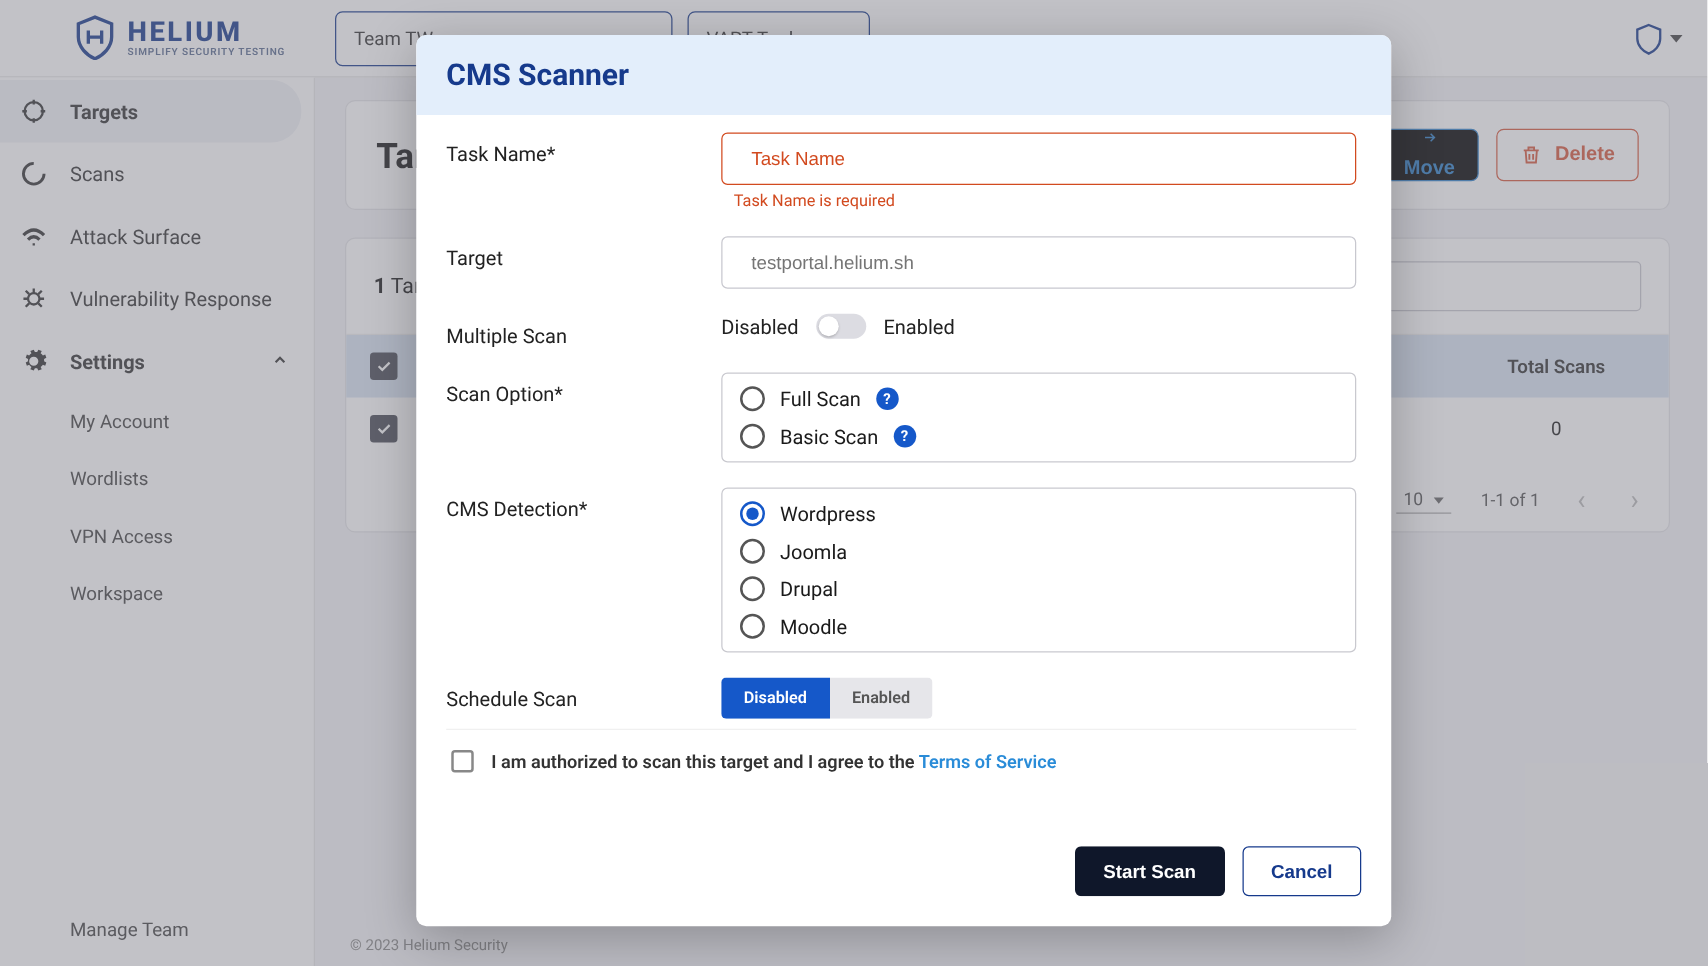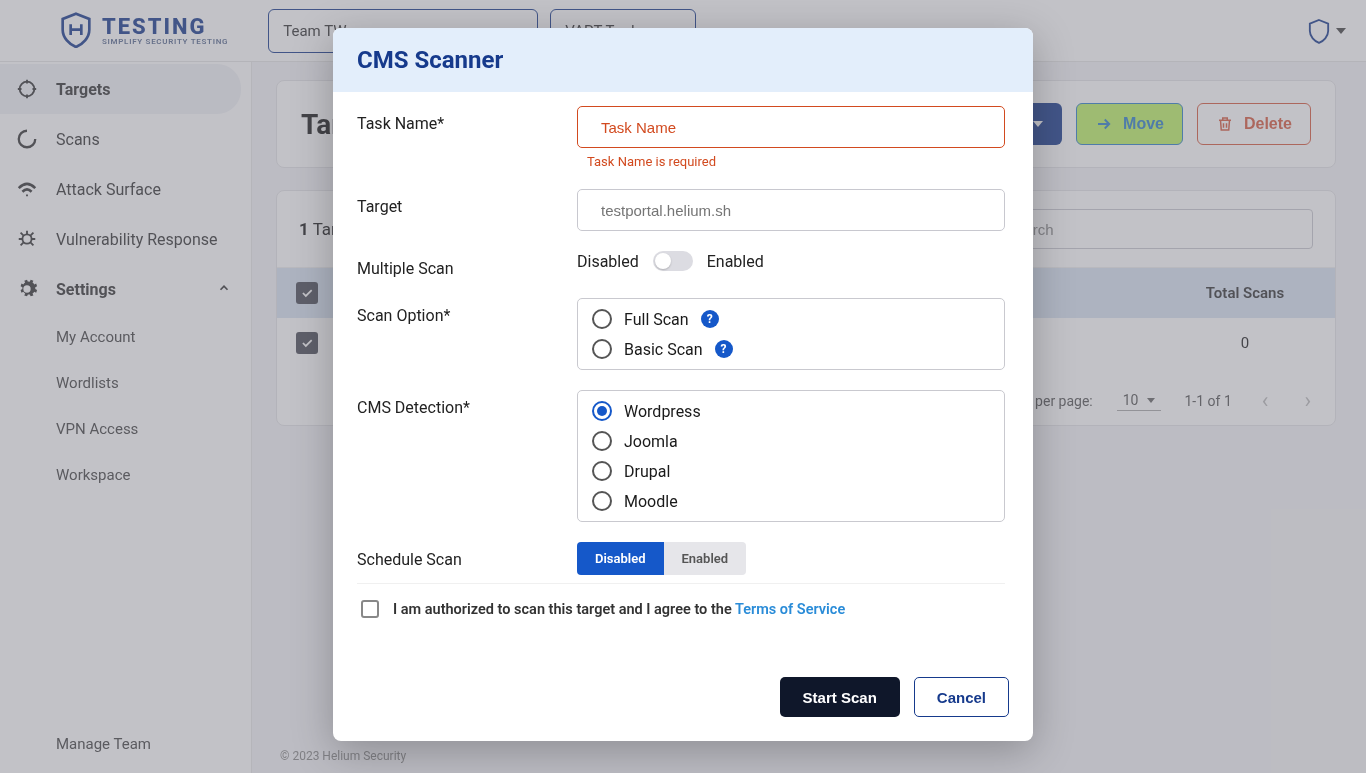--- a/index.html
+++ b/index.html
@@ -134,21 +134,21 @@
     display: inline-flex;
     align-items: center;
     gap: 10px;
     font-size: 16px;
     font-weight: 600;
     cursor: pointer;
     border: 1.5px solid transparent;
     background: transparent;
   }
   .btn-primary { background: #163a8c; color: #fff; }
-  .btn-outline-blue { border-color: #2e80c8; color: #2e80c8; background: #bef264; }
+  .btn-outline-blue { border-color: #2e80c8; color: #2e80c8; background: #000000; flex-direction: column; }
   .btn-outline-red { border-color: #d85a3f; color: #d85a3f; background: #fff; }
   .btn .caret-down-w {
     width: 0; height: 0;
     border-left: 5px solid transparent;
     border-right: 5px solid transparent;
     border-top: 6px solid currentColor;
   }
 
   .targets-card { flex: 1; display: flex; flex-direction: column; }
   .targets-head {
@@ -217,21 +217,21 @@
   .overlay {
     position: absolute;
     inset: 0;
     background: rgba(120,120,130,0.45);
     z-index: 50;
   }
   .modal {
     position: absolute;
     left: 333px;
     top: 28px;
-    width: 700px;
+    width: 780px;
     height: 713px;
     background: #fff;
     border-radius: 8px;
     box-shadow: 0 10px 40px rgba(0,0,0,0.25);
     z-index: 60;
     display: flex;
     flex-direction: column;
     overflow: hidden;
   }
   .modal-head {
@@ -350,21 +350,21 @@
 
 <div class="topbar">
   <div class="logo">
     <div class="logo-mark">
       <svg viewBox="0 0 24 28" fill="none" stroke="currentColor" stroke-width="2">
           <path d="M12 2 L22 6 V14 C22 20 17 25 12 27 C7 25 2 20 2 14 V6 Z"></path>
           <path d="M8 10 V18 M16 10 V18 M8 14 H16"></path>
         </svg>
     </div>
     <div class="logo-text">
-      <span class="brand">TESTING</span>
+      <span class="brand">HELIUM</span>
       <span class="tag">SIMPLIFY SECURITY TESTING</span>
     </div>
   </div>
 
   <div class="dd-select" style="width:270px;">
     <span>Team TW</span>
     <span class="caret-down"></span>
   </div>
   <div class="dd-select" style="width:146px;">
     <span>VAPT Tools</span>

